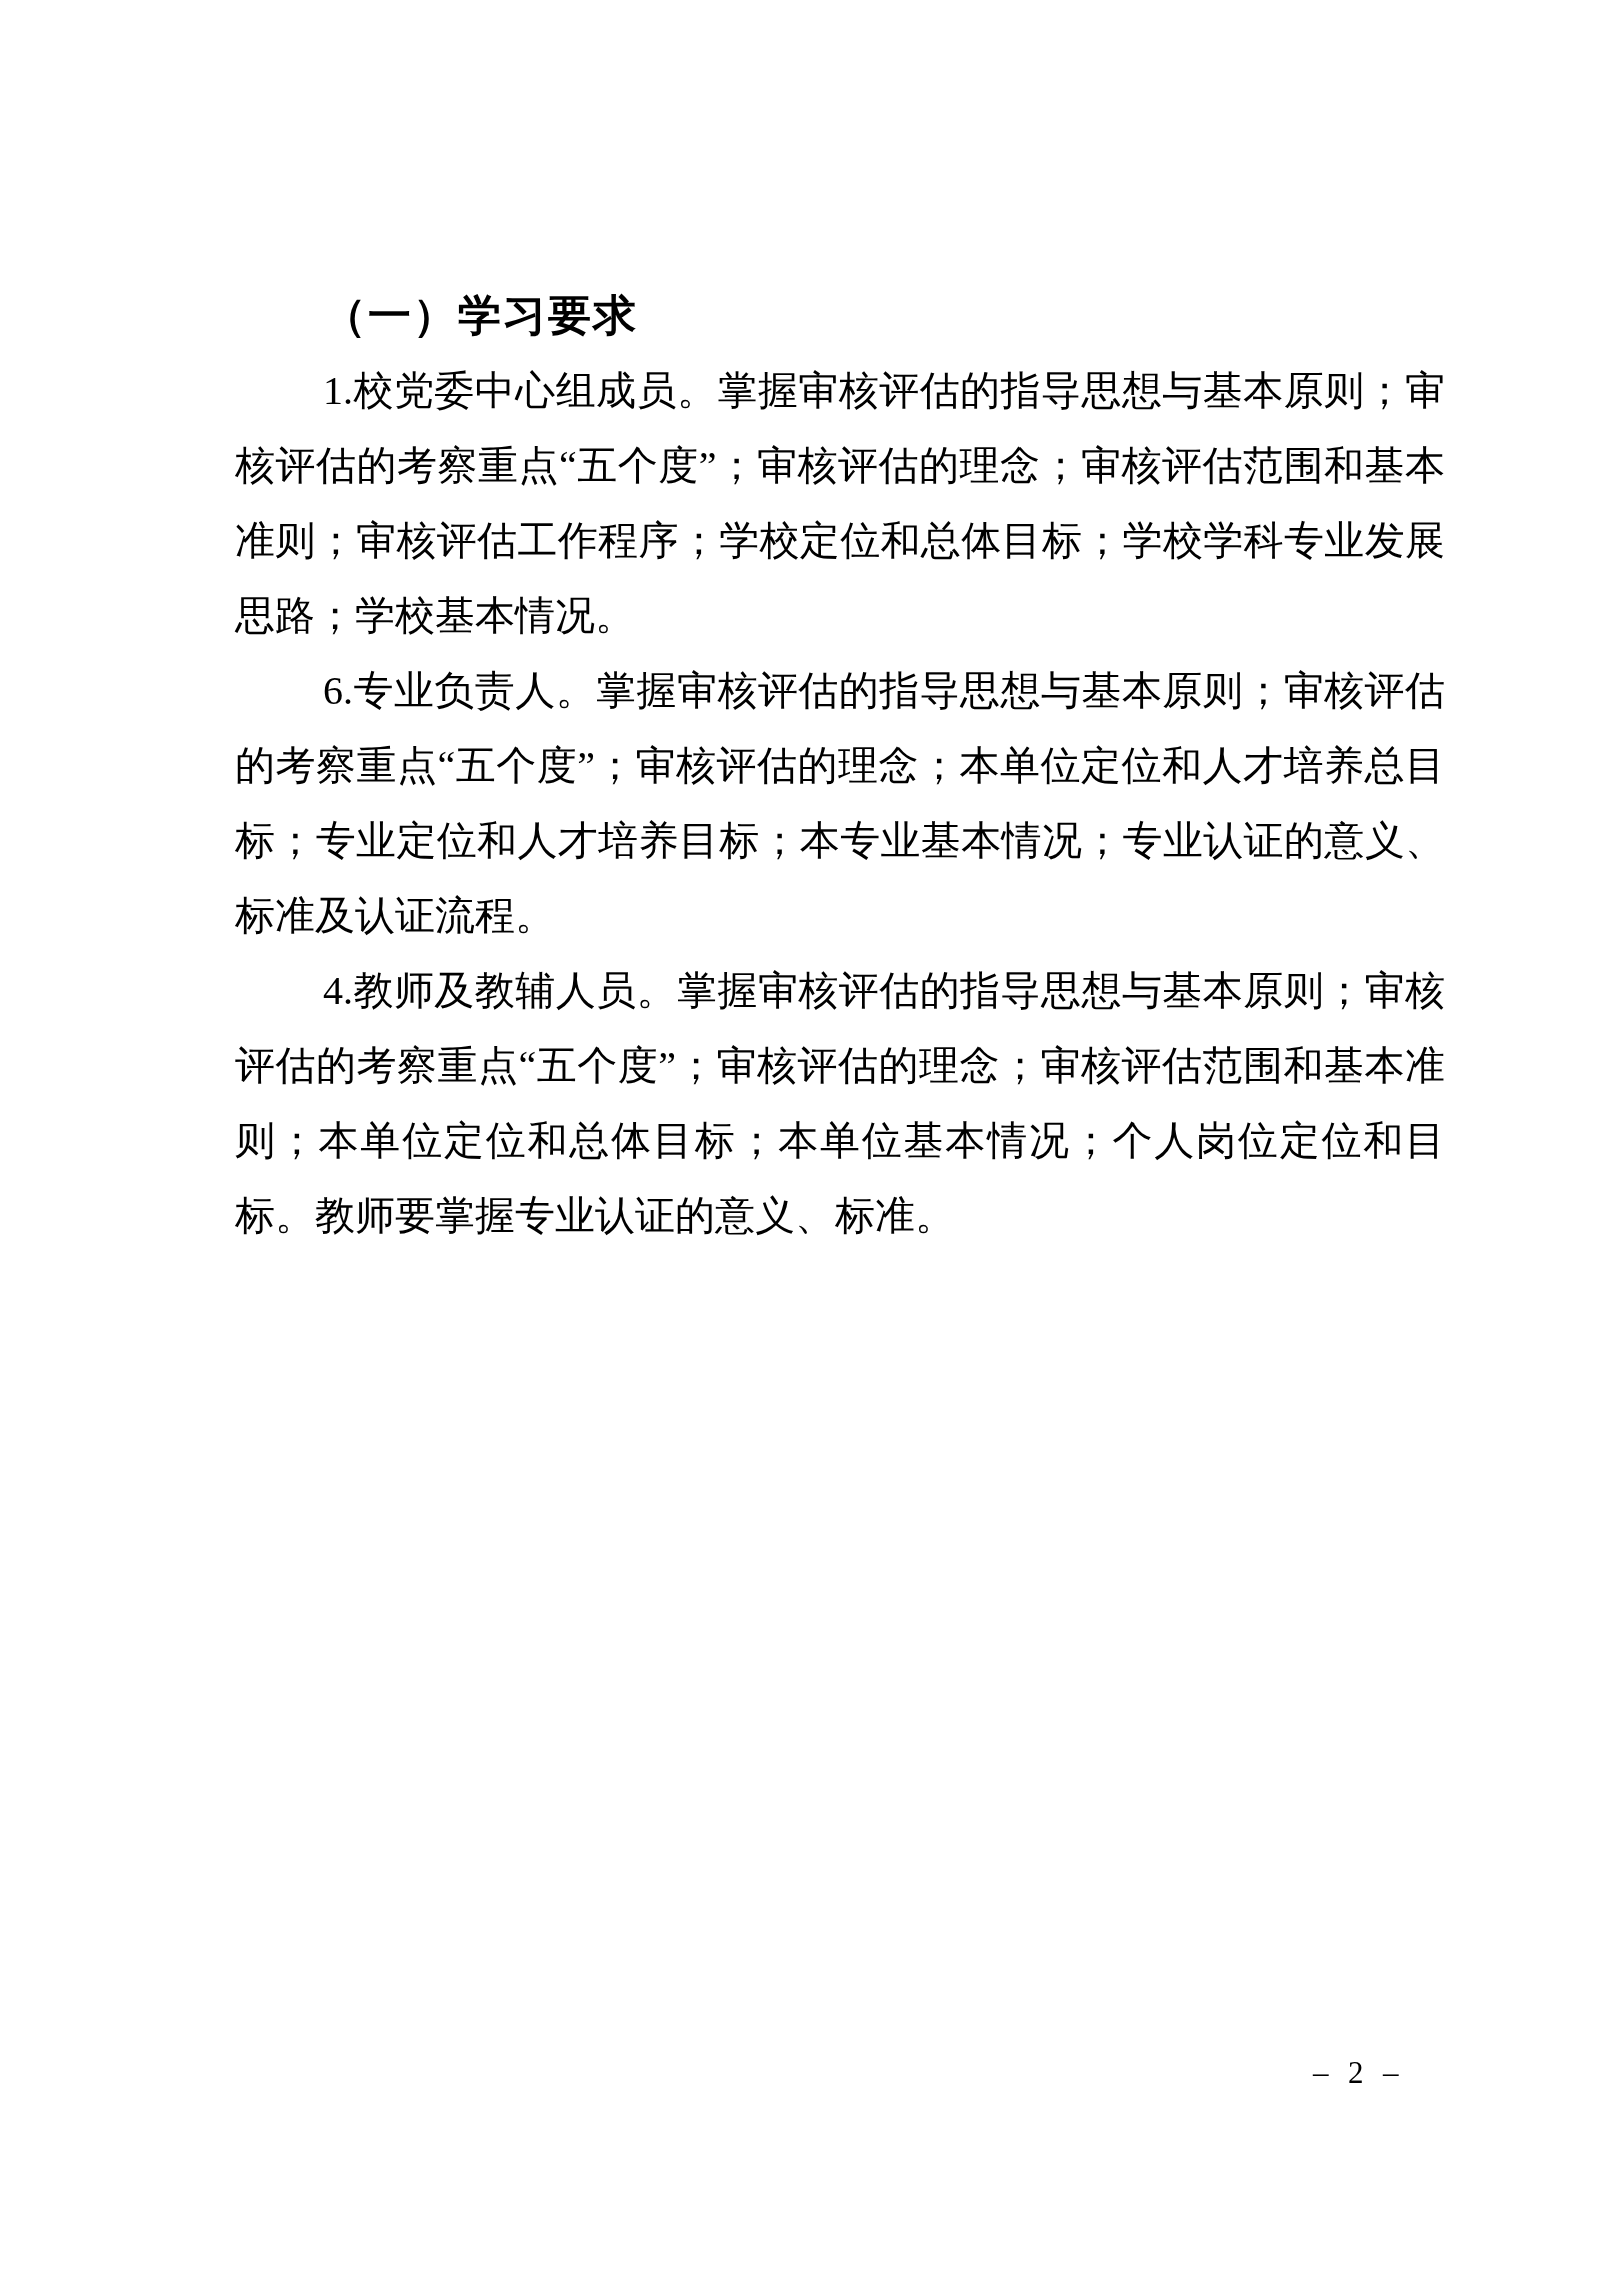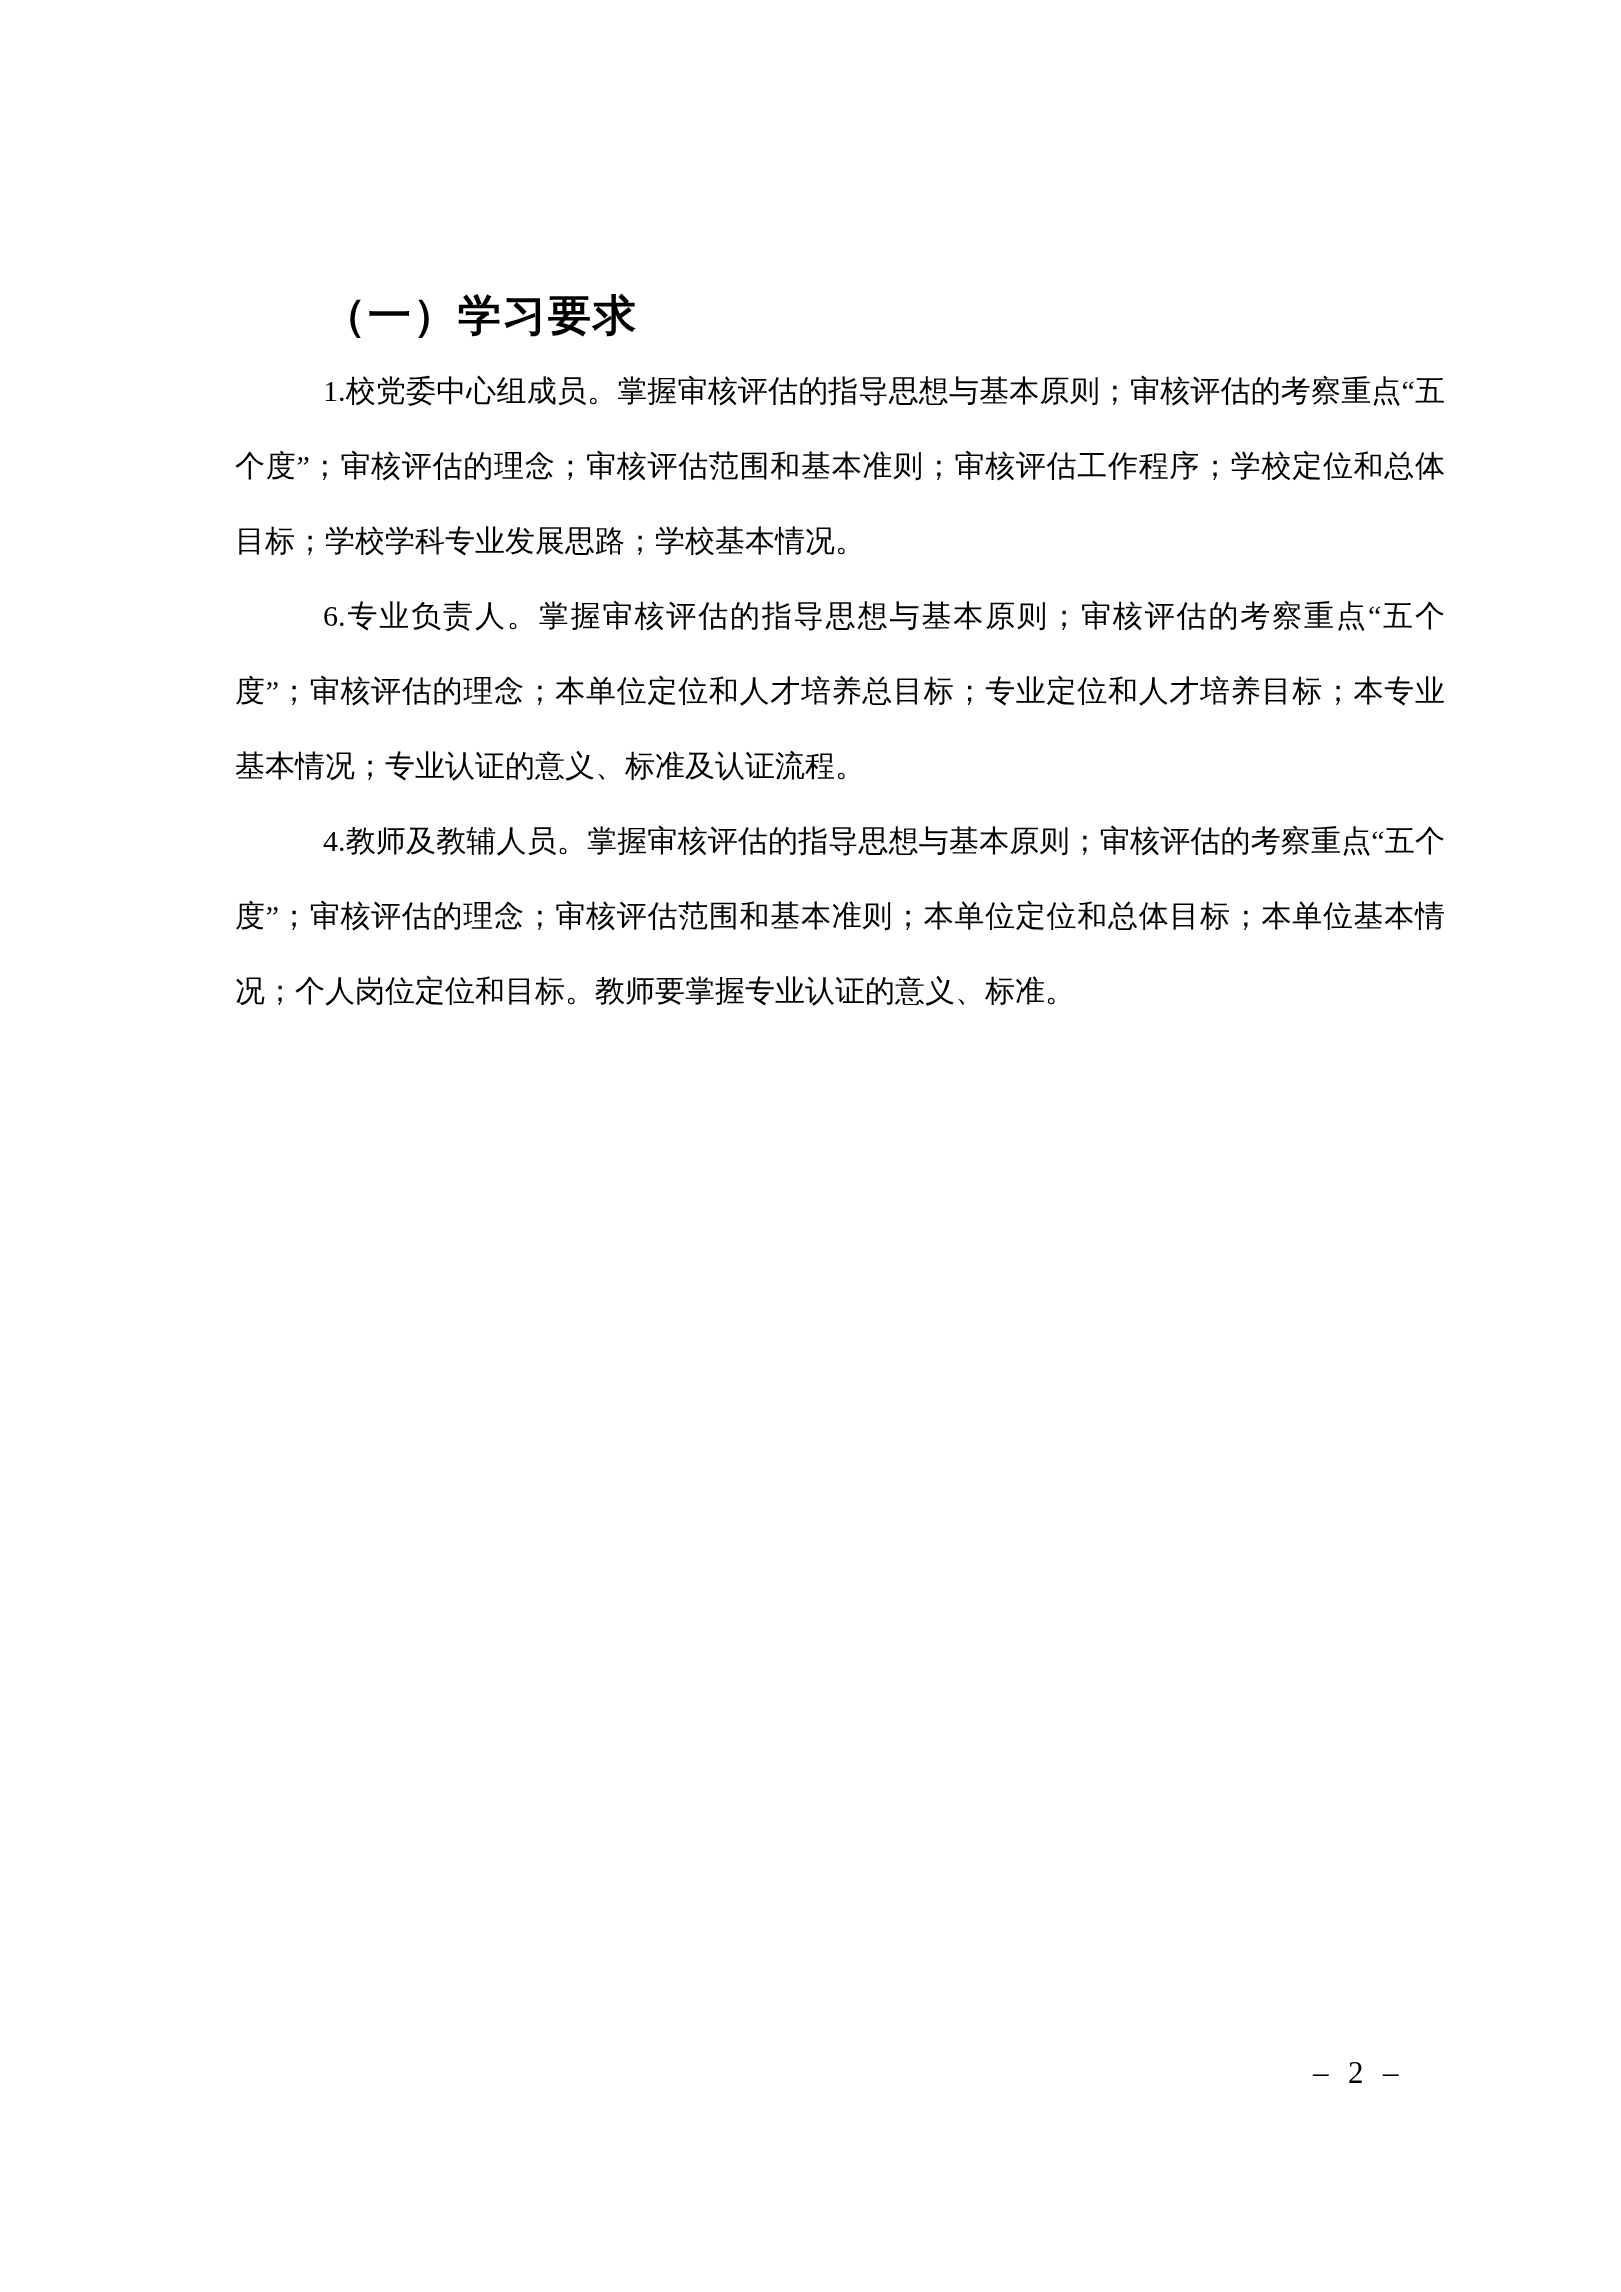--- a/index.html
+++ b/index.html
@@ -18,21 +18,21 @@
     }
     .content {
       position: absolute;
       left: 191px;
       top: 278px;
       width: 1210px;
       margin-left: 44px;
     }
     .para {
       margin: 0;
-      font-size: 30px;
+      font-size: 40px;
       line-height: 75px;
       text-align: justify;
       text-indent: 88px;
       font-weight: 400;
       word-break: break-all;
     }
     .heading {
       margin: 0;
       font-size: 43px;
       line-height: 75px;

